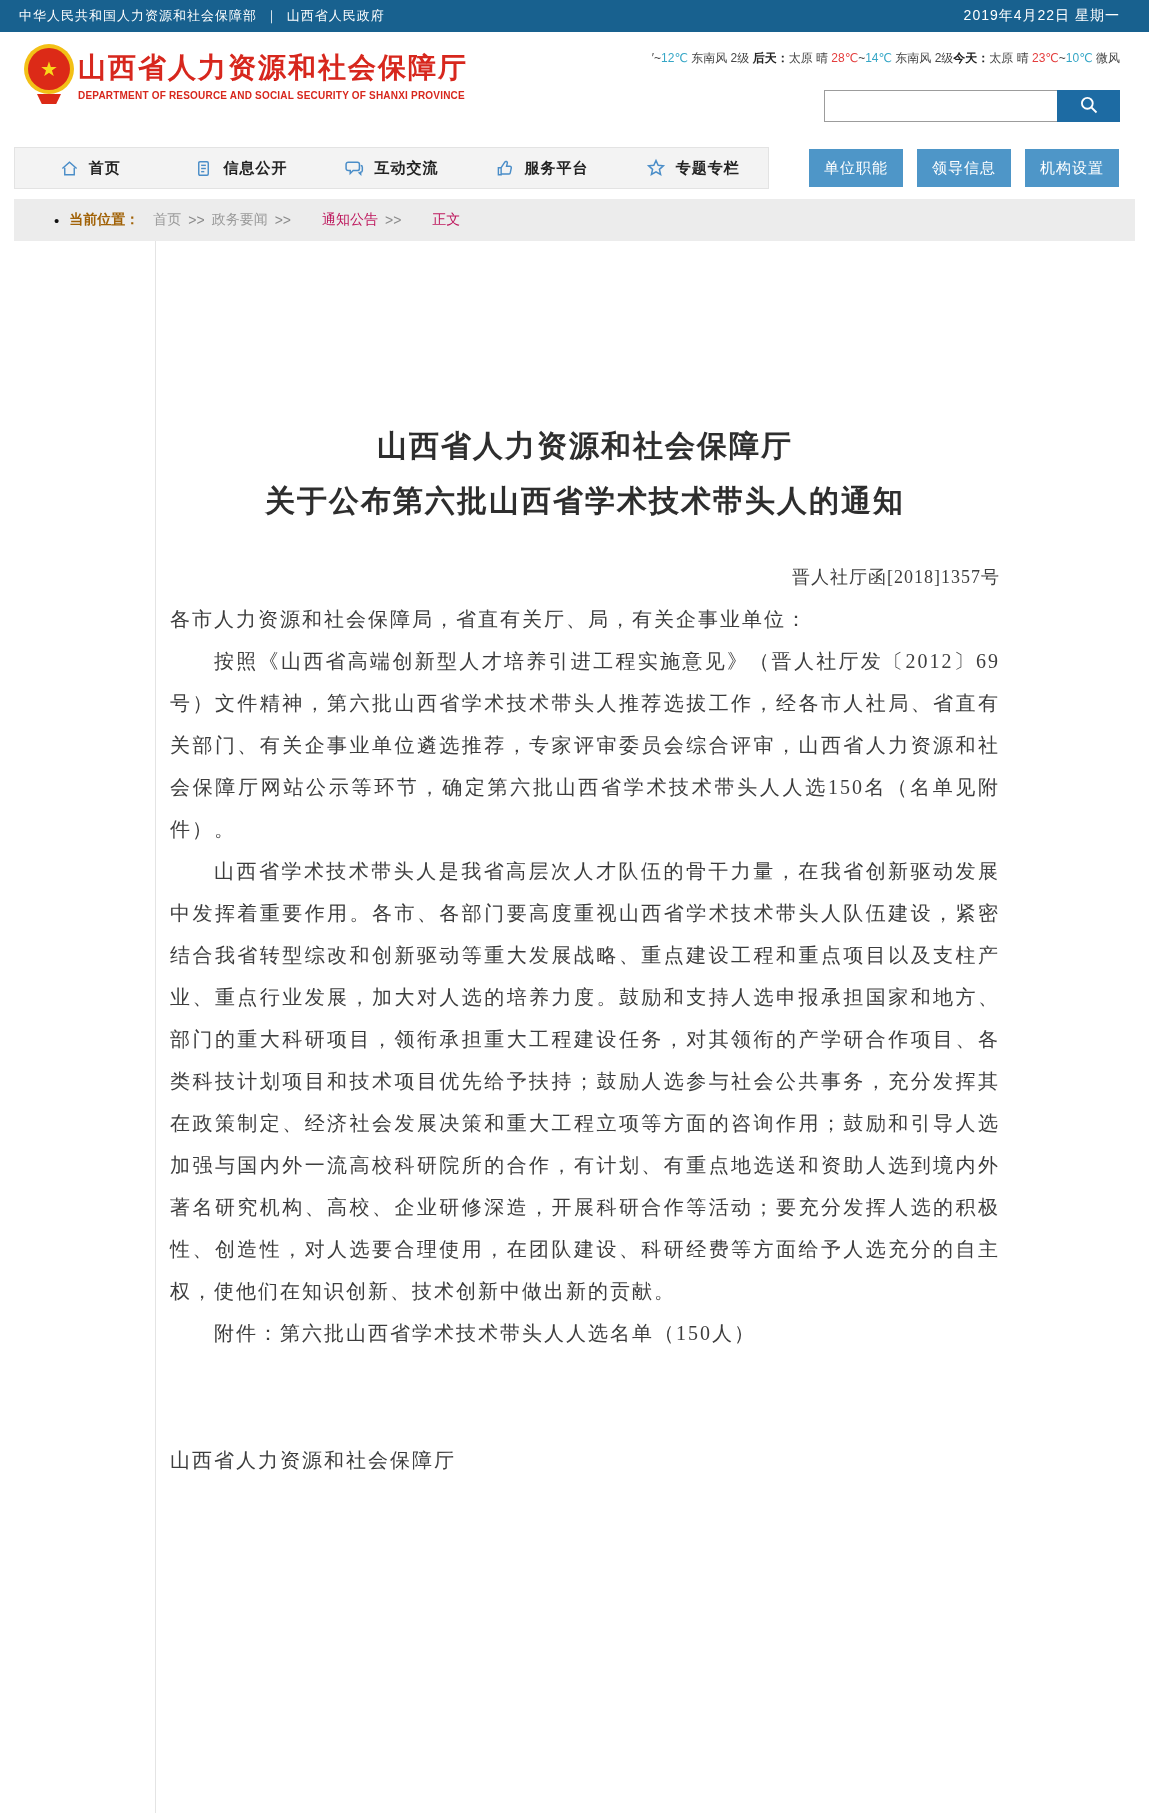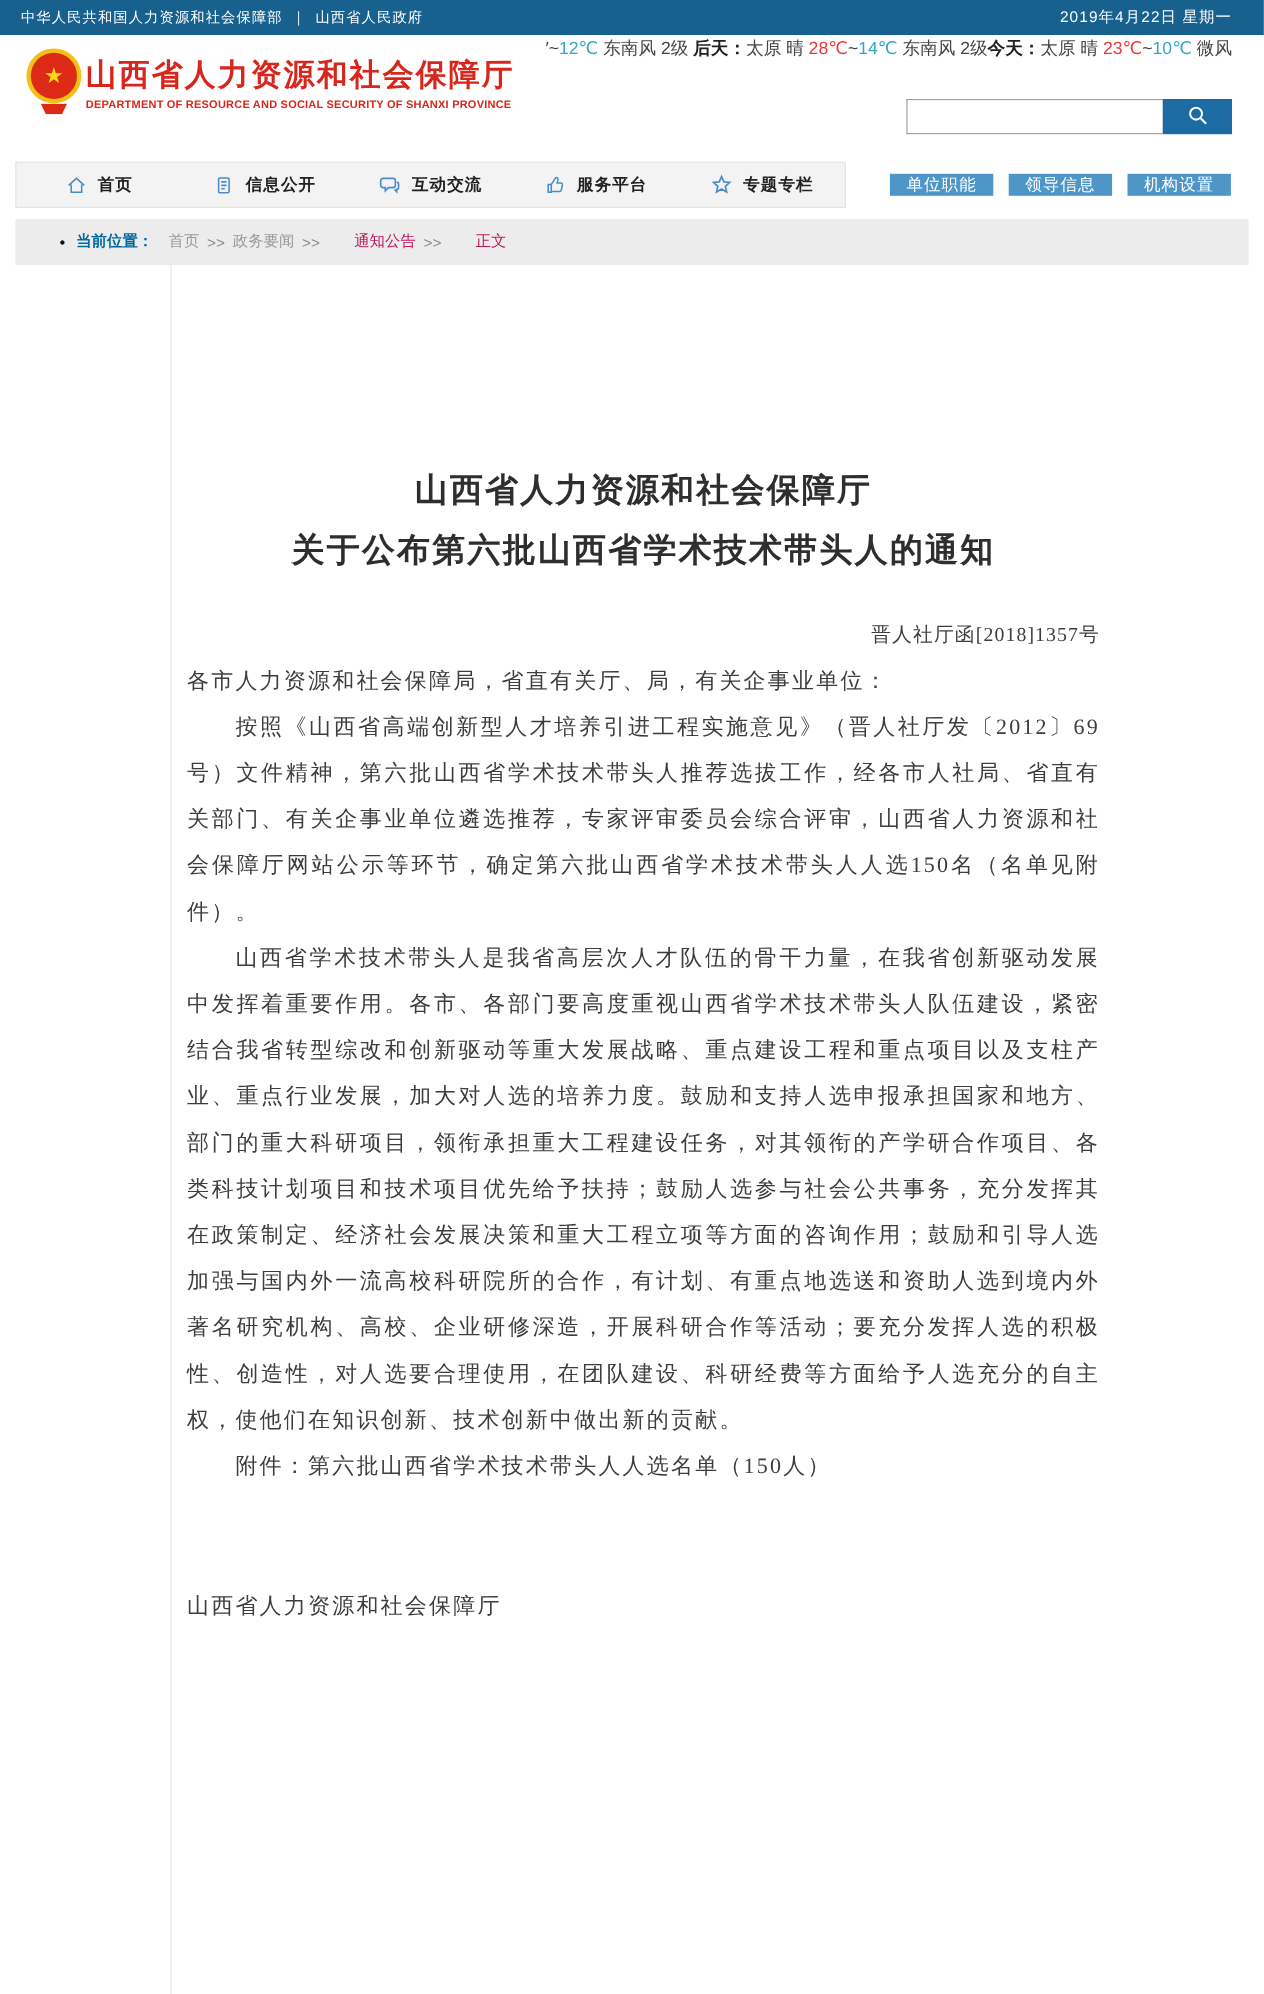--- a/index.html
+++ b/index.html
@@ -24,40 +24,40 @@
   
   .header{height:115px;background:#fff;}
   .header-inner{position:relative;width:1121px;margin-left:14px;height:115px;}
   .emblem{position:absolute;left:9px;top:12px;width:52px;height:64px;}
   .emblem .ring{position:absolute;left:1px;top:0;width:50px;height:50px;border-radius:50%;background:#f3c016;}
   .emblem .field{position:absolute;left:5px;top:4px;width:42px;height:42px;border-radius:50%;background:#dc2a17;display:flex;align-items:center;justify-content:center;color:#f9d81a;font-size:20px;line-height:1;}
   .emblem .ribbon{position:absolute;left:14px;top:50px;width:24px;height:10px;background:#dc2a17;clip-path:polygon(0 0,100% 0,80% 100%,20% 100%);}
   .brand{position:absolute;left:64px;top:16px;}
   .brand-cn{color:var(--brand_red);font-size:28px;font-weight:bold;letter-spacing:2px;line-height:1.4;}
   .brand-en{color:var(--brand_red);font-size:10px;font-weight:bold;letter-spacing:0.2px;margin-top:3px;}
-  .weather{position:absolute;right:15px;top:2px;font-size:16px;color:#444;white-space:nowrap;}
+  .weather{position:absolute;right:15px;top:18px;font-size:12px;color:#444;white-space:nowrap;}
   .weather [data-tone="warm"]{color:var(--temp_warm);}
   .weather [data-tone="cool"]{color:var(--temp_cool);}
   .weather [data-tone="label"]{color:#222;font-weight:bold;}
   .searchbox{position:absolute;right:15px;top:58px;display:flex;}
   .searchbox input{width:233px;height:32px;border:1px solid #9c9c9c;border-right:none;outline:none;padding:0 8px;font-size:14px;background:#fff;}
   .search-btn{width:63px;height:32px;background:var(--search_button_bg);border:none;display:flex;align-items:center;justify-content:center;cursor:pointer;}
   
   .navrow{width:1121px;margin-left:14px;display:flex;align-items:center;height:42px;}
   .navbar{width:755px;height:42px;background:var(--navbar_bg);border:1px solid #e3e3e3;display:flex;}
   .nav-item{flex:1;display:flex;align-items:center;justify-content:center;gap:10px;cursor:pointer;}
   .nav-item .lbl{font-size:15px;font-weight:bold;color:#222;letter-spacing:1px;}
   .nav-icon{display:flex;align-items:center;}
   .nav-icon svg{stroke:var(--icon_blue);fill:none;stroke-width:1.8;}
   .quick-buttons{margin-left:auto;margin-right:16px;display:flex;gap:14px;}
-  .qbtn{width:94px;height:20px;background:var(--button_blue);color:#fff;font-size:15px;display:flex;align-items:center;justify-content:center;letter-spacing:1px;cursor:pointer;}
+  .qbtn{width:94px;height:38px;background:var(--button_blue);color:#fff;font-size:15px;display:flex;align-items:center;justify-content:center;letter-spacing:1px;cursor:pointer;}
   
   .crumbbar{width:1121px;margin:10px 0 0 14px;height:42px;background:var(--breadcrumb_bg);display:flex;align-items:center;font-size:14px;padding-left:40px;}
   .crumb-bullet{color:#111;margin-right:10px;font-size:15px;}
-  .crumb-label{font-weight:bold;color:#0369a1;margin-right:10px;}
+  .crumb-label{font-weight:bold;color:#a16207;margin-right:10px;}
   .crumb-link{cursor:pointer;margin:0 4px;}
   .crumb-link[data-tone="muted"]{color:var(--link_muted);}
   .crumb-link[data-tone="dark"]{color:#be185d;margin-left:28px;}
   .crumb-sep{color:#8a8a8a;margin:0 3px;}
   
   .doc{
     margin-left:155px;width:846px;min-height:1572px;border-left:1px solid #e4e4e4;
     padding:0 0 0 14px;font-family:"Liberation Serif","DejaVu Serif",serif;color:var(--doc_text);
   }
   .doc-title{margin:0;width:830px;text-align:center;font-size:30px;font-weight:bold;letter-spacing:2px;line-height:55px;color:#2e2e2e;}

